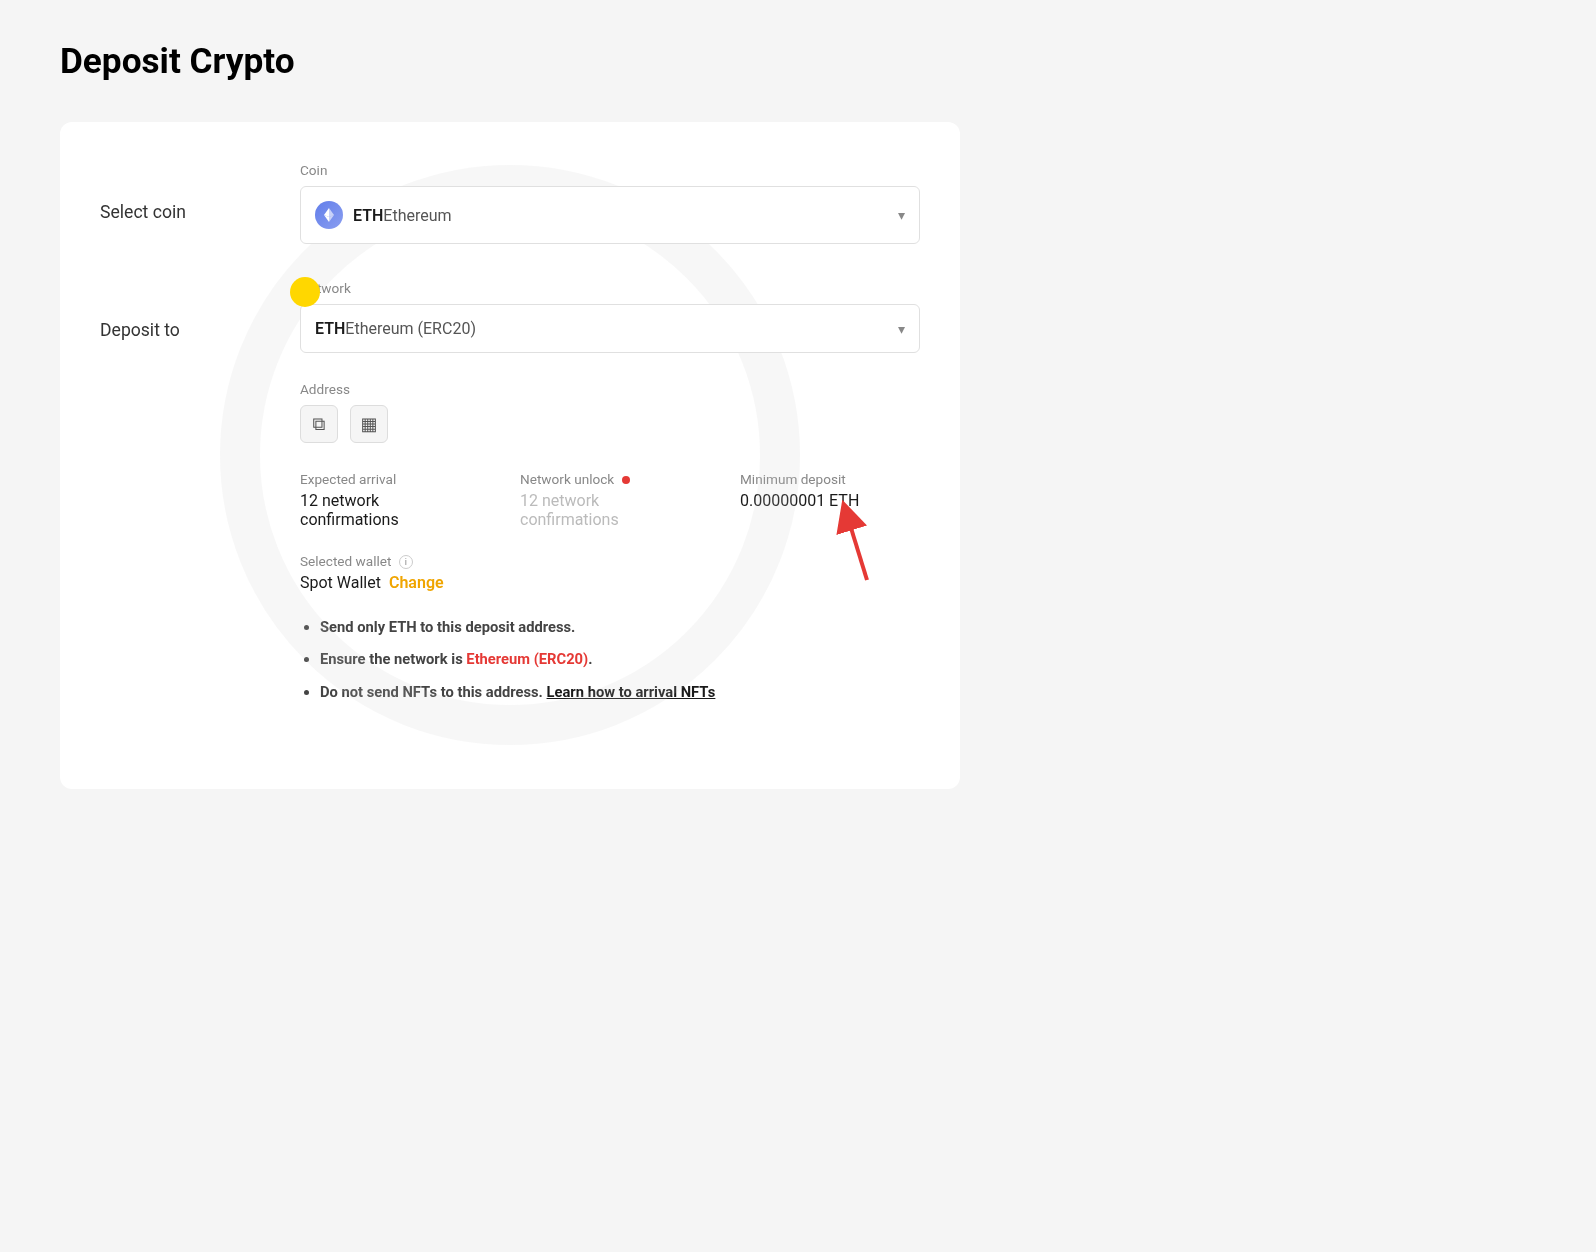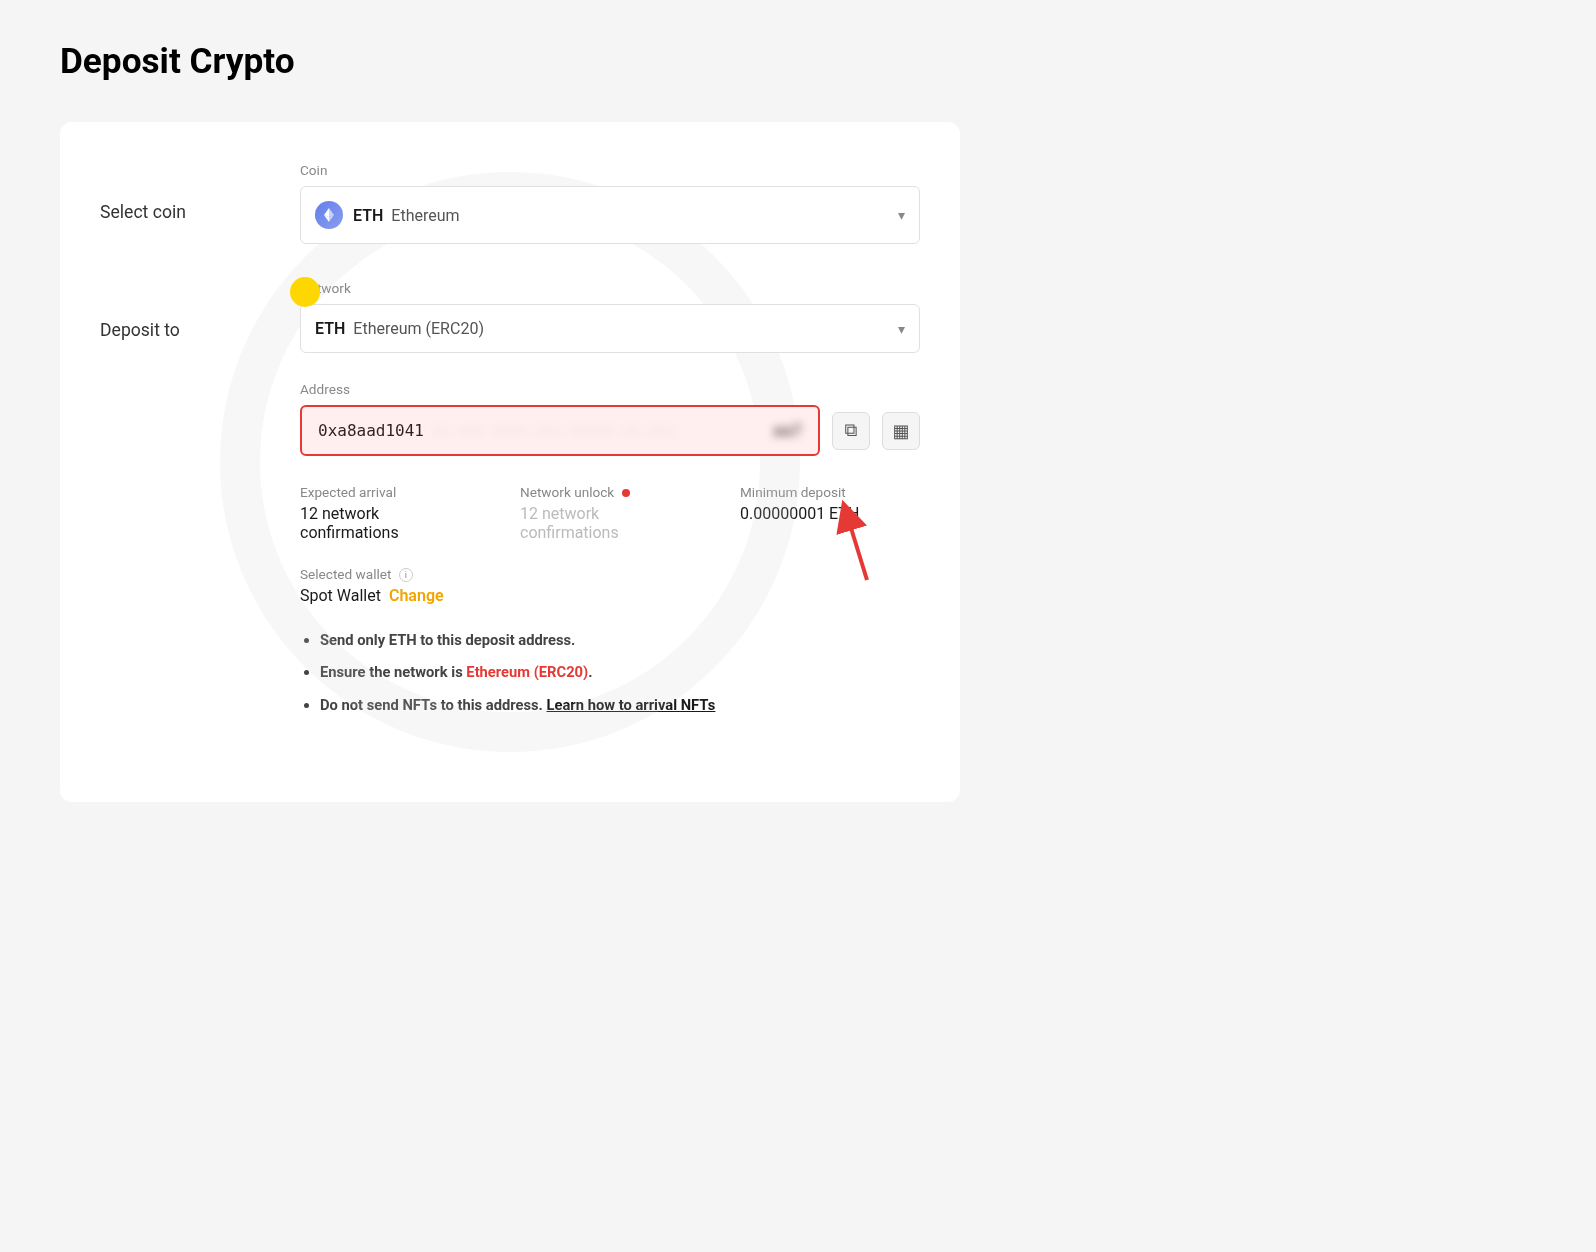--- a/index.html
+++ b/index.html
@@ -81,21 +81,20 @@
       justify-content: center;
       font-size: 14px;
       font-weight: bold;
     }
     .eth-icon {
       background: linear-gradient(135deg, #627EEA, #8A9EF0);
       color: white;
     }
     .coin-ticker {
       font-weight: 600;
-      margin-right: 8px;
       font-size: 1rem;
     }
     .coin-name {
       color: #555;
       font-size: 1rem;
     }
     .chevron {
       position: absolute;
       right: 14px;
       top: 50%;
@@ -300,27 +299,20 @@
         <div class="select-display">
           <span class="coin-ticker">ETH</span>
           <span class="coin-name">Ethereum (ERC20)</span>
         </div>
         <span class="chevron">▾</span>
       </div>
 
       <div class="address-section">
         <div class="field-label">Address</div>
         <div class="address-row">
-          <div class="address-box">
-            <div class="address-text">
-              <span class="address-visible">0xa8aad1041</span>
-              <span class="address-blur">·· ··· ···· ··· ····· ·· ···</span>
-              <span class="address-end">aa7</span>
-            </div>
-          </div>
           <button class="icon-btn" title="Copy address">
             <span style="font-size:18px;">⧉</span>
           </button>
           <button class="icon-btn" title="Show QR code">
             <span style="font-size:18px;">▦</span>
           </button>
 
           <div class="red-arrow-container">
             <svg width="90" height="90" viewBox="0 0 90 90">
               <defs>

